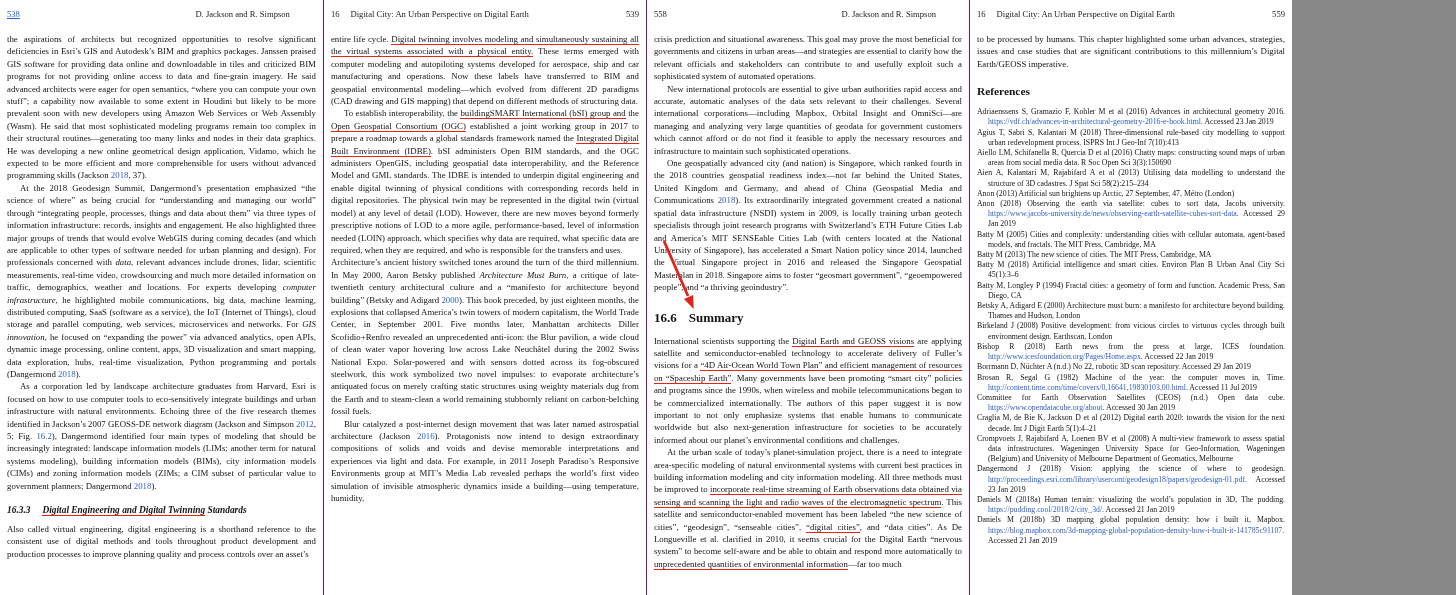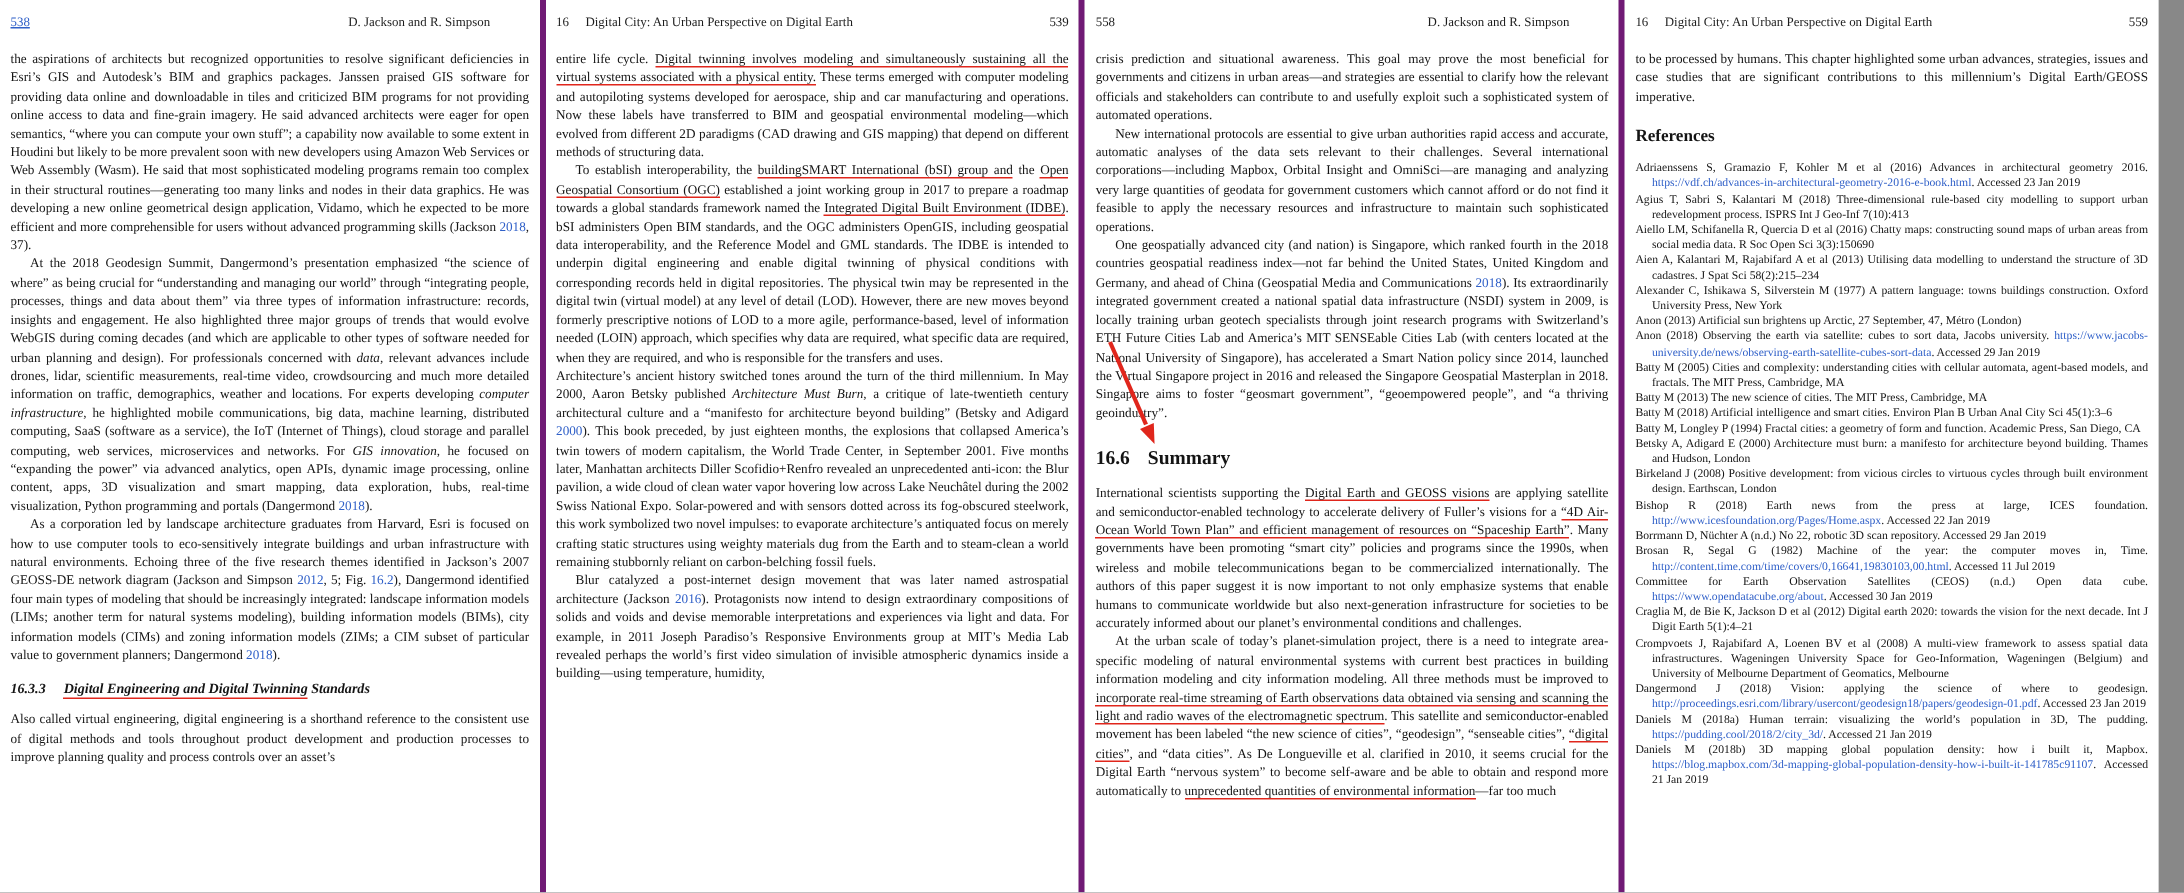--- a/index.html
+++ b/index.html
@@ -1,19 +1,19 @@
 <!DOCTYPE html>
 <html lang="en"><head>
 <meta charset="utf-8">
 <style>
   *{box-sizing:border-box}
   html,body{margin:0;padding:0;background:#888}
-  .spread{width:1439px;height:595px;display:flex;overflow:hidden;background:#fff;font-family:"Liberation Serif",serif}
+  .spread{width:1292px;height:595px;display:flex;overflow:hidden;background:#fff;font-family:"Liberation Serif",serif}
   .page{width:364px;height:595px;padding:9px 7px 0 7px;overflow:hidden;position:relative;background:#fff;color:#141414}
-  .page+.page{border-left:4px solid #701a75}
+  .page+.page{border-left:1px solid #701a75}
   .running-head{display:flex;justify-content:space-between;align-items:baseline;font-size:8.6px;line-height:10px;margin-bottom:14px;color:#1c1c1c}
   .rh-left{display:flex}
   .rh-chnum{margin-right:11px}
   .rh-link{color:#3060c8;text-decoration:underline;cursor:pointer}
   .rh-authors{margin-right:26px}
   p.body{margin:0;font-size:8.8px;line-height:12.4px;text-align:justify;hyphens:auto}
   p.indent{text-indent:13px}
   h3.sec{display:flex;font-size:9.4px;margin:13px 0 8px 0;font-weight:bold;color:#141414}
   h3.sec3{font-style:italic}
   .sec-num{margin-right:12px;flex:0 0 auto}
@@ -90,21 +90,20 @@
       </span>
       <span>559</span>
     </div>
     <p class="body"><span>to be processed by humans. This chapter highlighted some urban advances, strategies, issues and case studies that are significant contributions to this millennium’s Digital Earth/GEOSS imperative.</span></p>
     <h2 class="refs-title">References</h2>
     <div class="refs">
         <div class="ref"><span>Adriaenssens S, Gramazio F, Kohler M et al (2016) Advances in architectural geometry 2016. </span><span class="lk">https://vdf.ch/advances-in-architectural-geometry-2016-e-book.html</span><span>. Accessed 23 Jan 2019</span></div>
         <div class="ref"><span>Agius T, Sabri S, Kalantari M (2018) Three-dimensional rule-based city modelling to support urban redevelopment process. ISPRS Int J Geo-Inf 7(10):413</span></div>
         <div class="ref"><span>Aiello LM, Schifanella R, Quercia D et al (2016) Chatty maps: constructing sound maps of urban areas from social media data. R Soc Open Sci 3(3):150690</span></div>
         <div class="ref"><span>Aien A, Kalantari M, Rajabifard A et al (2013) Utilising data modelling to understand the structure of 3D cadastres. J Spat Sci 58(2):215–234</span></div>
-        <div class="ref"><span>Alexander C, Ishikawa S, Silverstein M (1977) A pattern language: towns buildings construction. Oxford University Press, New York</span></div>
         <div class="ref"><span>Anon (2013) Artificial sun brightens up Arctic, 27 September, 47, Métro (London)</span></div>
         <div class="ref"><span>Anon (2018) Observing the earth via satellite: cubes to sort data, Jacobs university. </span><span class="lk">https://www.jacobs-university.de/news/observing-earth-satellite-cubes-sort-data</span><span>. Accessed 29 Jan 2019</span></div>
         <div class="ref"><span>Batty M (2005) Cities and complexity: understanding cities with cellular automata, agent-based models, and fractals. The MIT Press, Cambridge, MA</span></div>
         <div class="ref"><span>Batty M (2013) The new science of cities. The MIT Press, Cambridge, MA</span></div>
         <div class="ref"><span>Batty M (2018) Artificial intelligence and smart cities. Environ Plan B Urban Anal City Sci 45(1):3–6</span></div>
         <div class="ref"><span>Batty M, Longley P (1994) Fractal cities: a geometry of form and function. Academic Press, San Diego, CA</span></div>
         <div class="ref"><span>Betsky A, Adigard E (2000) Architecture must burn: a manifesto for architecture beyond building. Thames and Hudson, London</span></div>
         <div class="ref"><span>Birkeland J (2008) Positive development: from vicious circles to virtuous cycles through built environment design. Earthscan, London</span></div>
         <div class="ref"><span>Bishop R (2018) Earth news from the press at large, ICES foundation. </span><span class="lk">http://www.icesfoundation.org/Pages/Home.aspx</span><span>. Accessed 22 Jan 2019</span></div>
         <div class="ref"><span>Borrmann D, Nüchter A (n.d.) No 22, robotic 3D scan repository. Accessed 29 Jan 2019</span></div>

